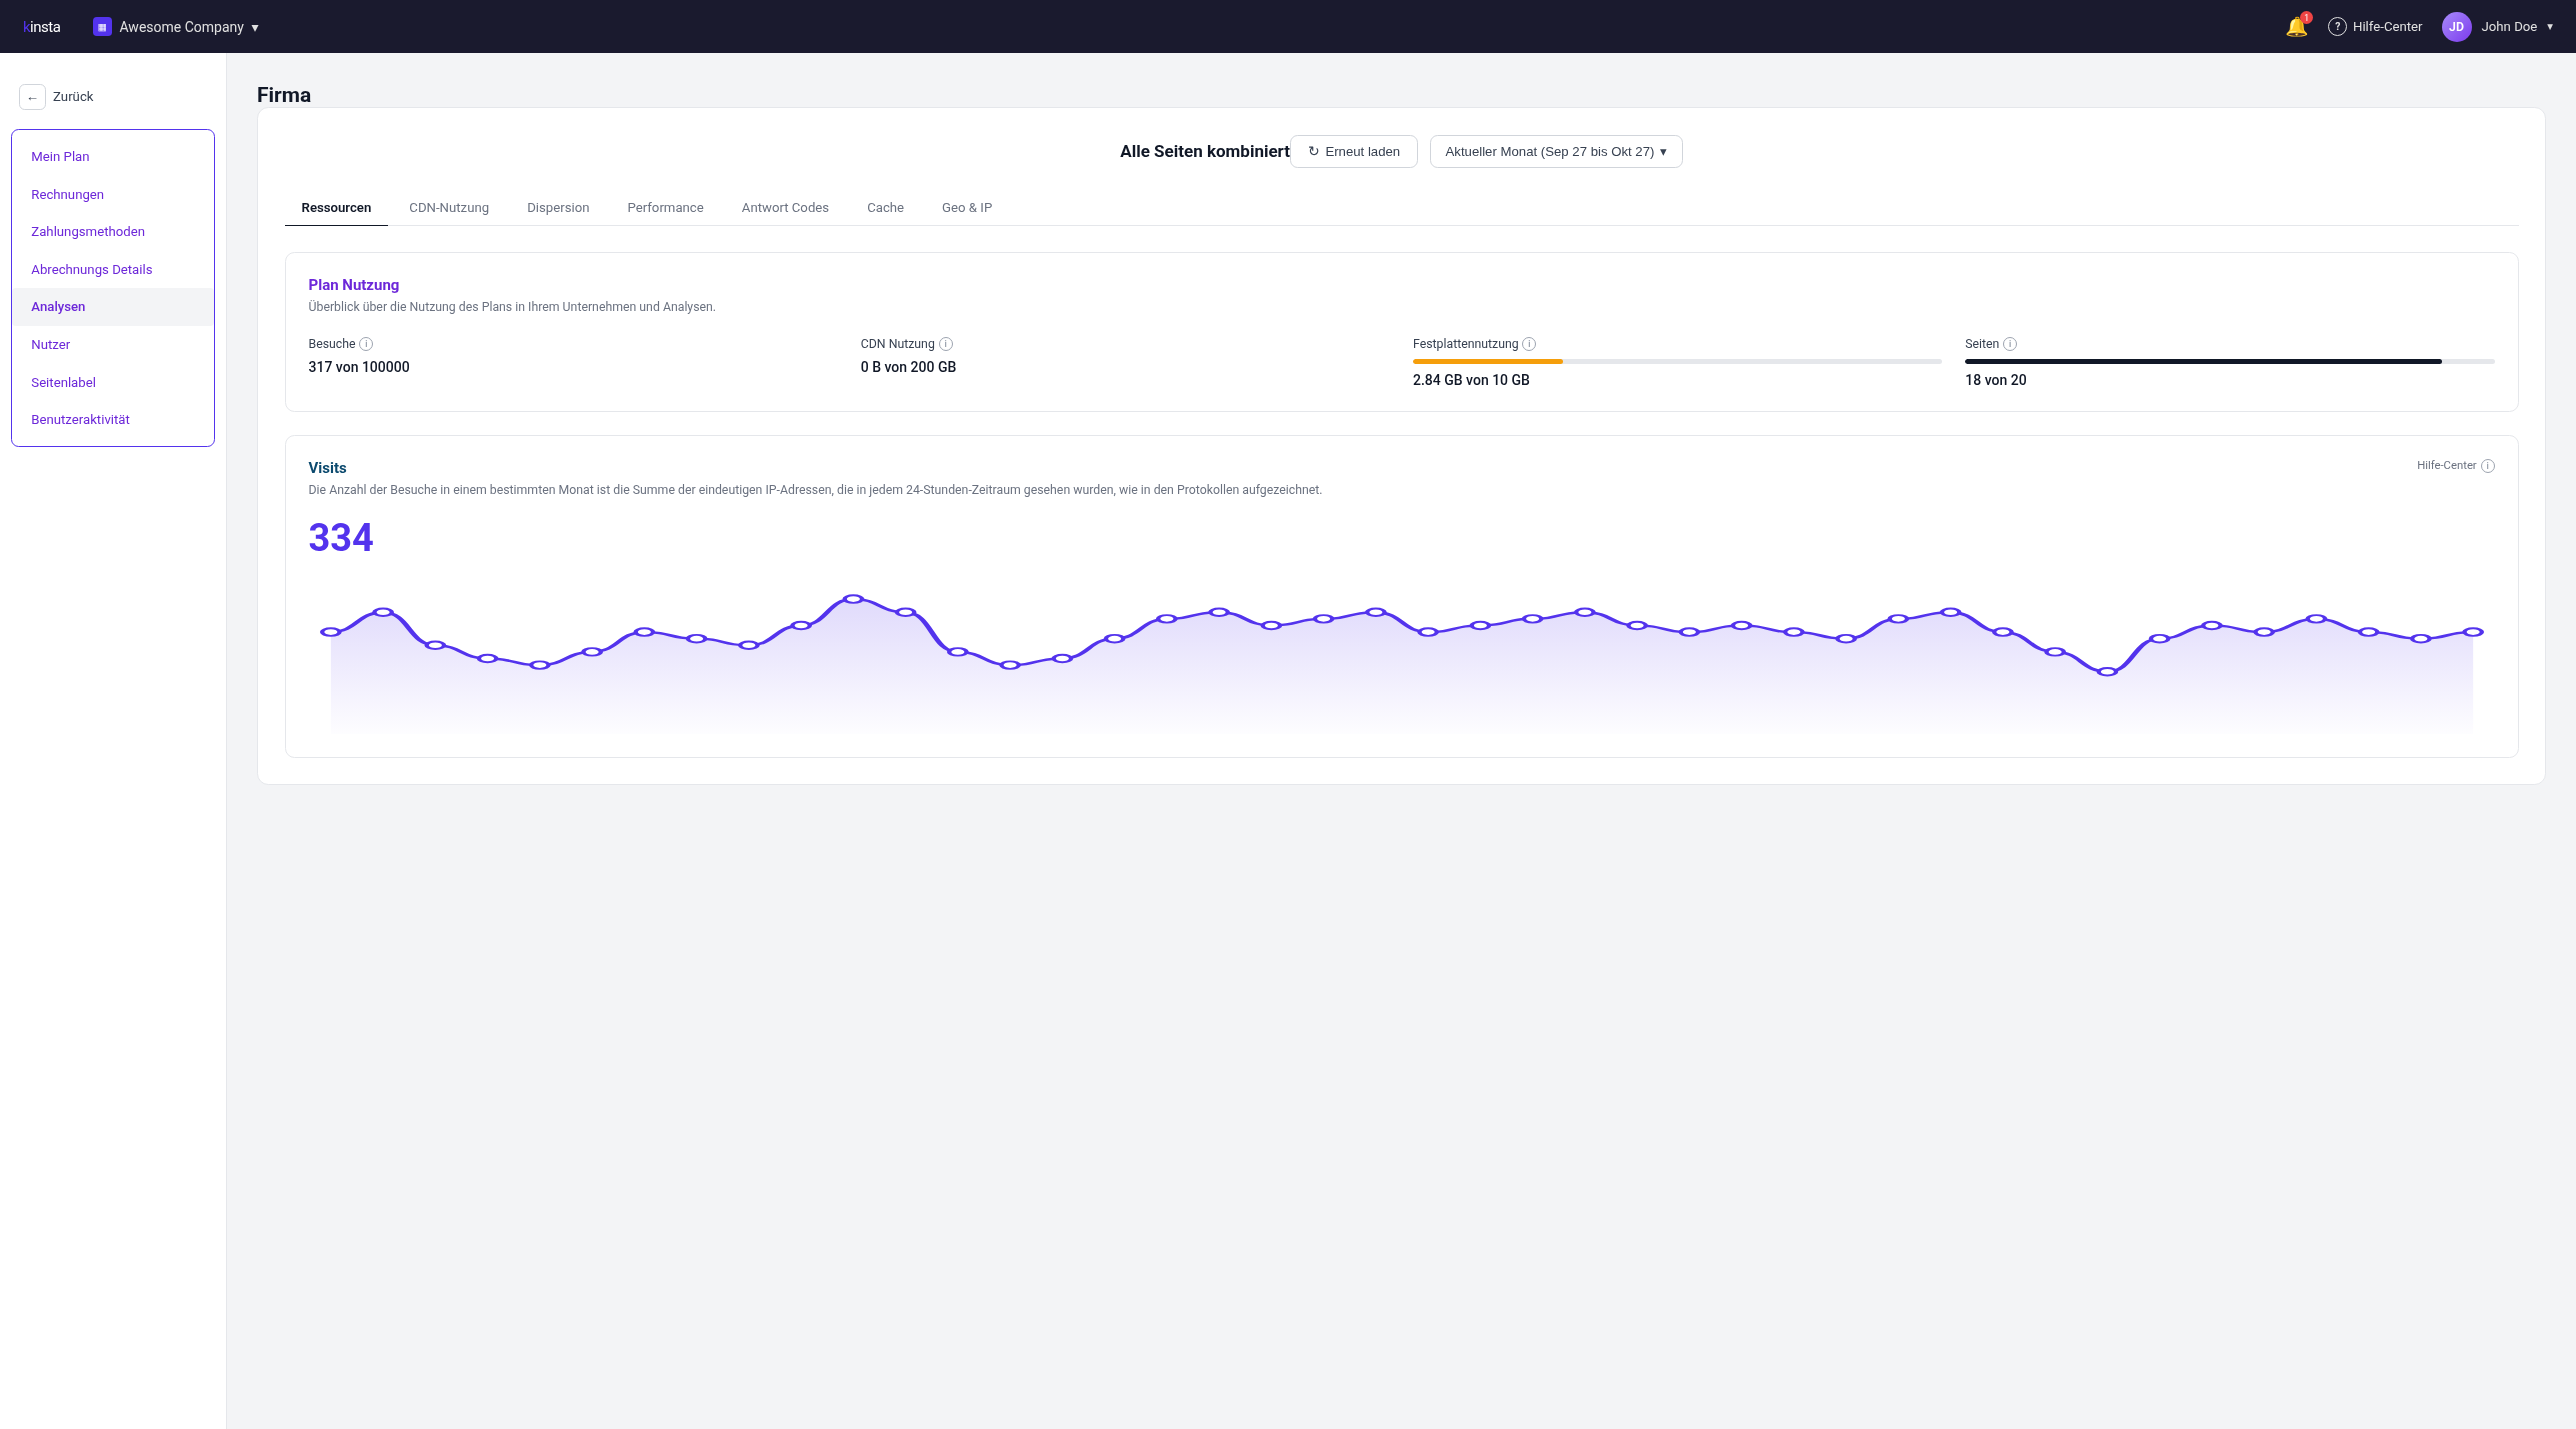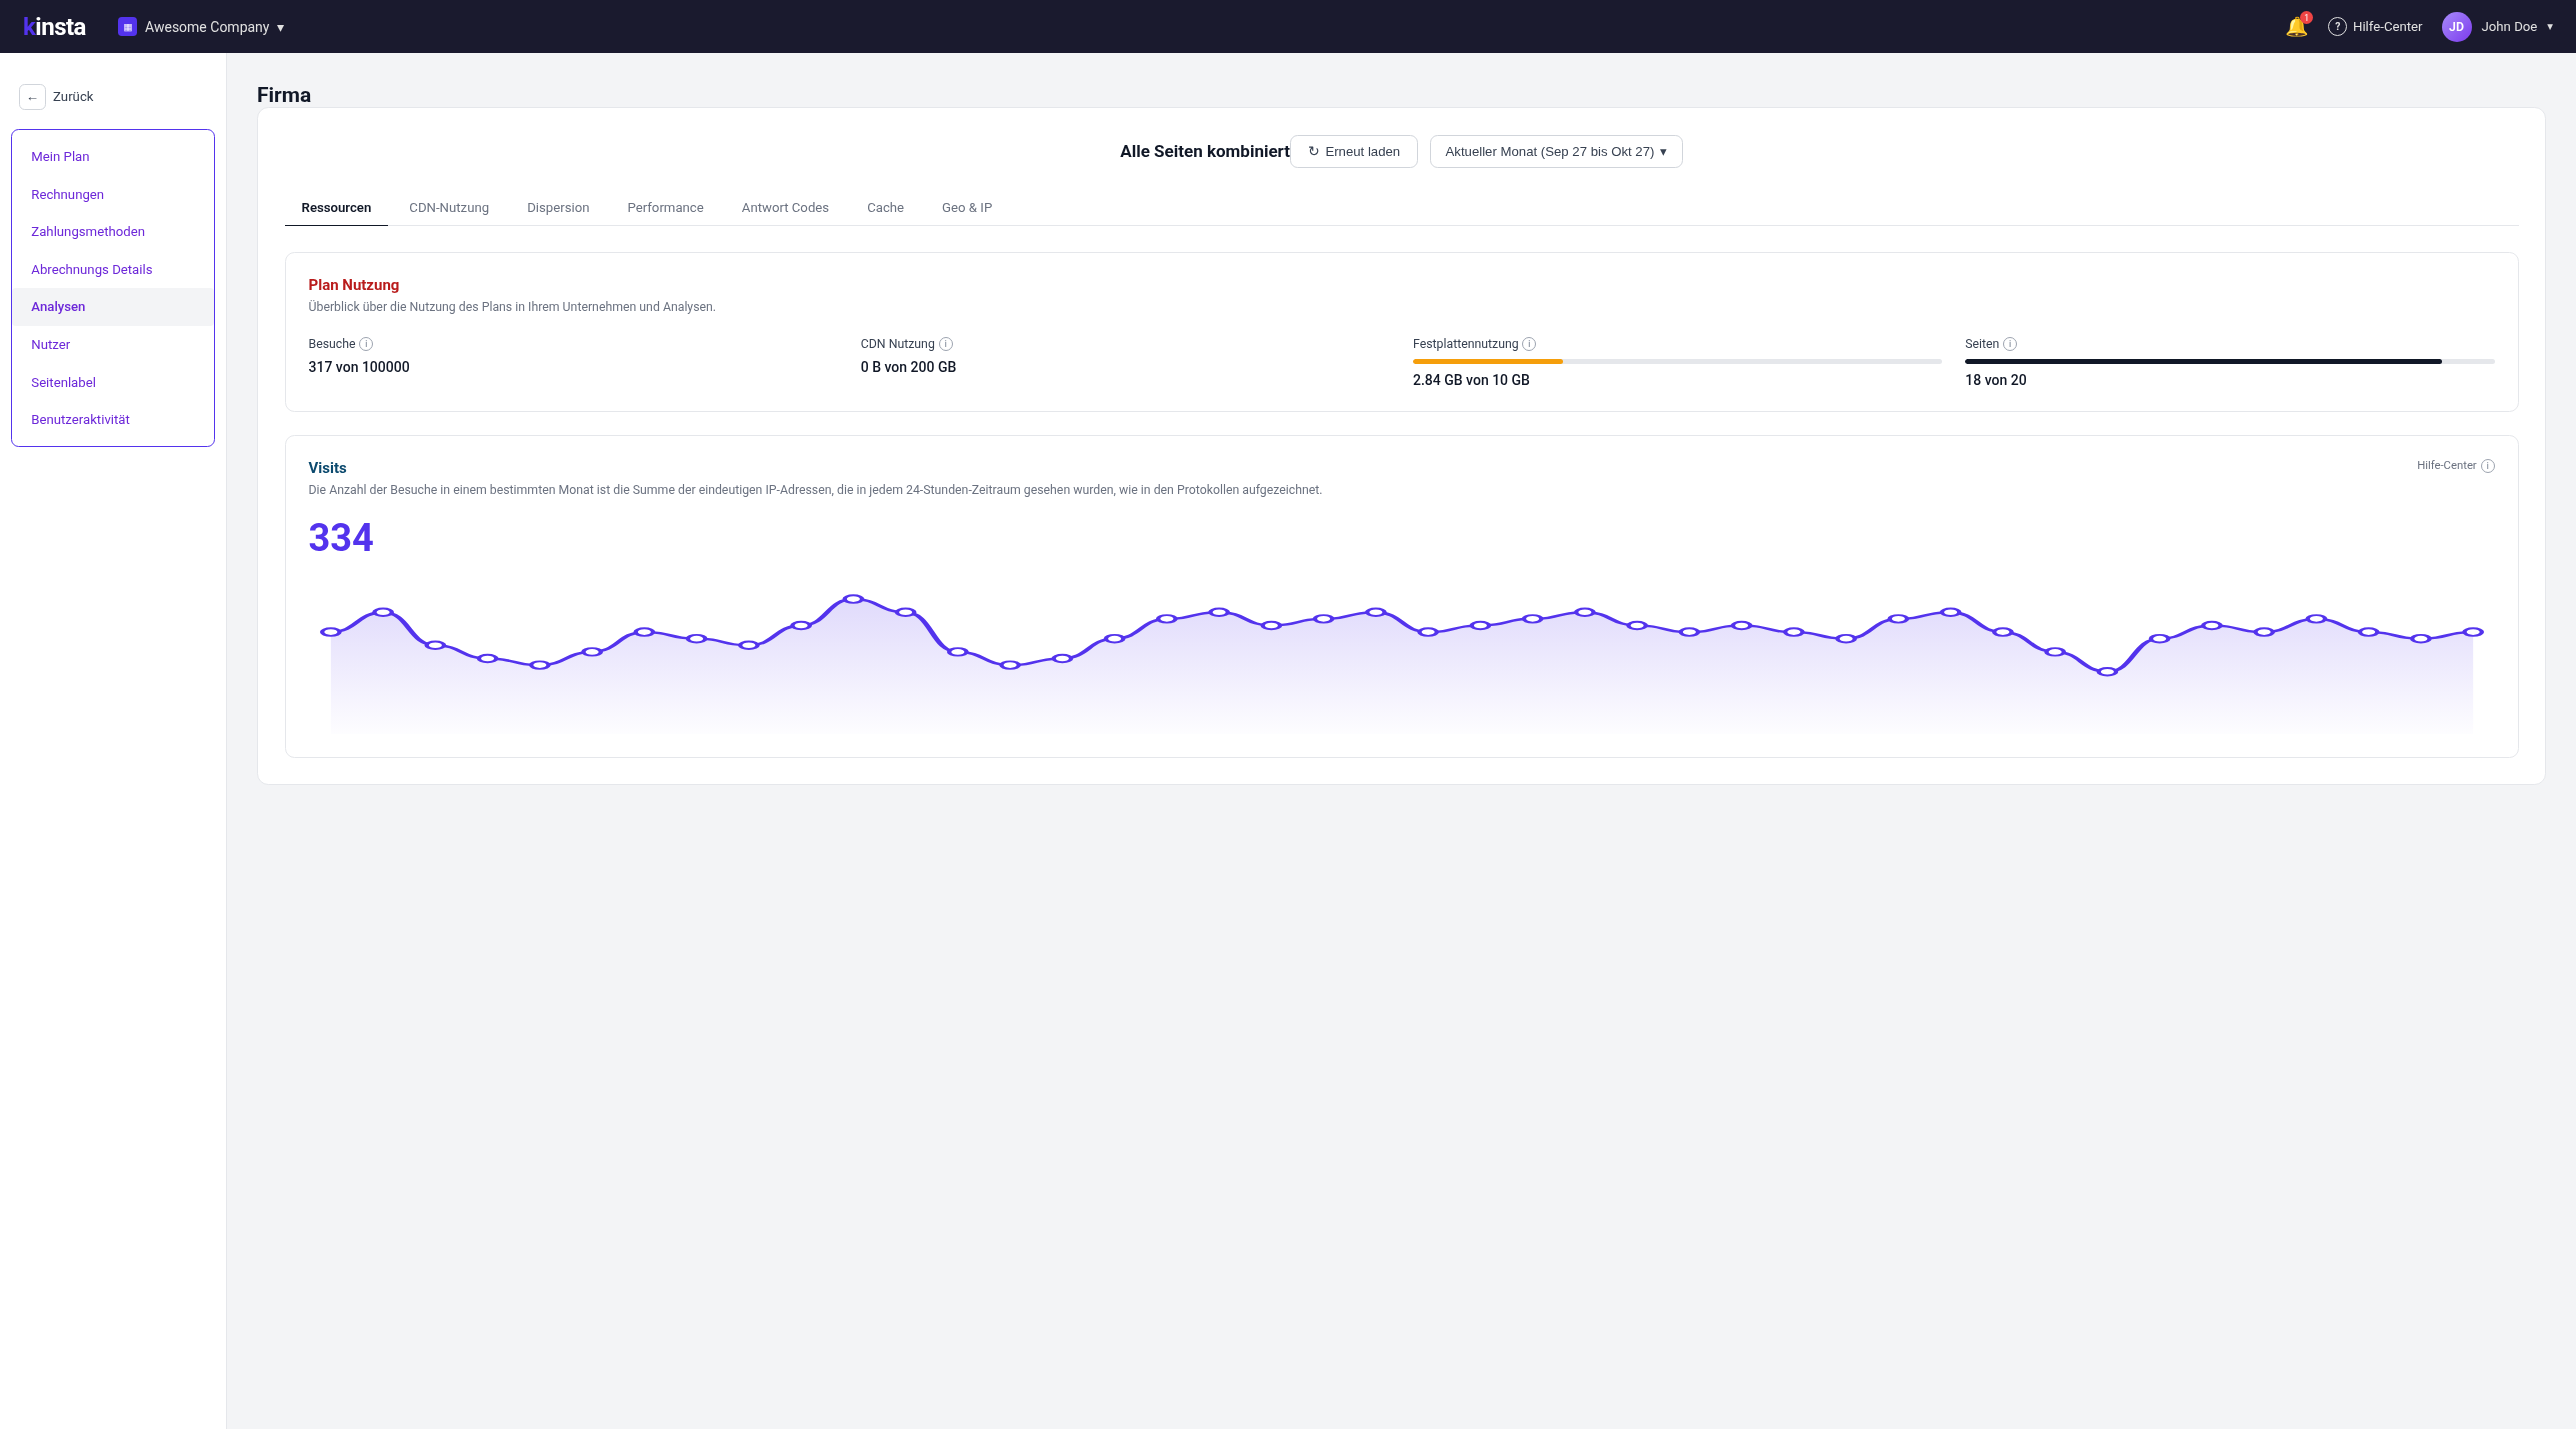--- a/index.html
+++ b/index.html
@@ -12,22 +12,22 @@
       display: flex;
       align-items: center;
       padding: 0 23px;
       gap: 23px;
       position: fixed;
       top: 0; left: 0; right: 0;
       z-index: 100;
     }
     .topnav-logo {
       color: #fff;
-      font-weight: 700;
-      font-size: 24px;
+      font-weight: 400;
+      font-size: 15px;
       letter-spacing: -0.5px;
     }
     .topnav-logo span { color: #5333ed; }
     .topnav-company {
       display: flex;
       align-items: center;
       gap: 7.6px;
       color: #e0e0e0;
       font-size: 14px;
       cursor: pointer;
@@ -222,21 +222,21 @@
     
     .plan-section {
       border: 0.9px solid #e5e7eb;
       border-radius: 9.5px;
       padding: 23px;
       margin-bottom: 23px;
     }
     .plan-title {
       font-size: 15px;
       font-weight: 700;
-      color: #b91c1c;
+      color: #6d28d9;
       margin-bottom: 5.7px;
     }
     .plan-desc {
       font-size: 12.3px;
       color: #6b7280;
       margin-bottom: 23px;
     }
     .plan-metrics {
       display: grid;
       grid-template-columns: repeat(4, 1fr);

